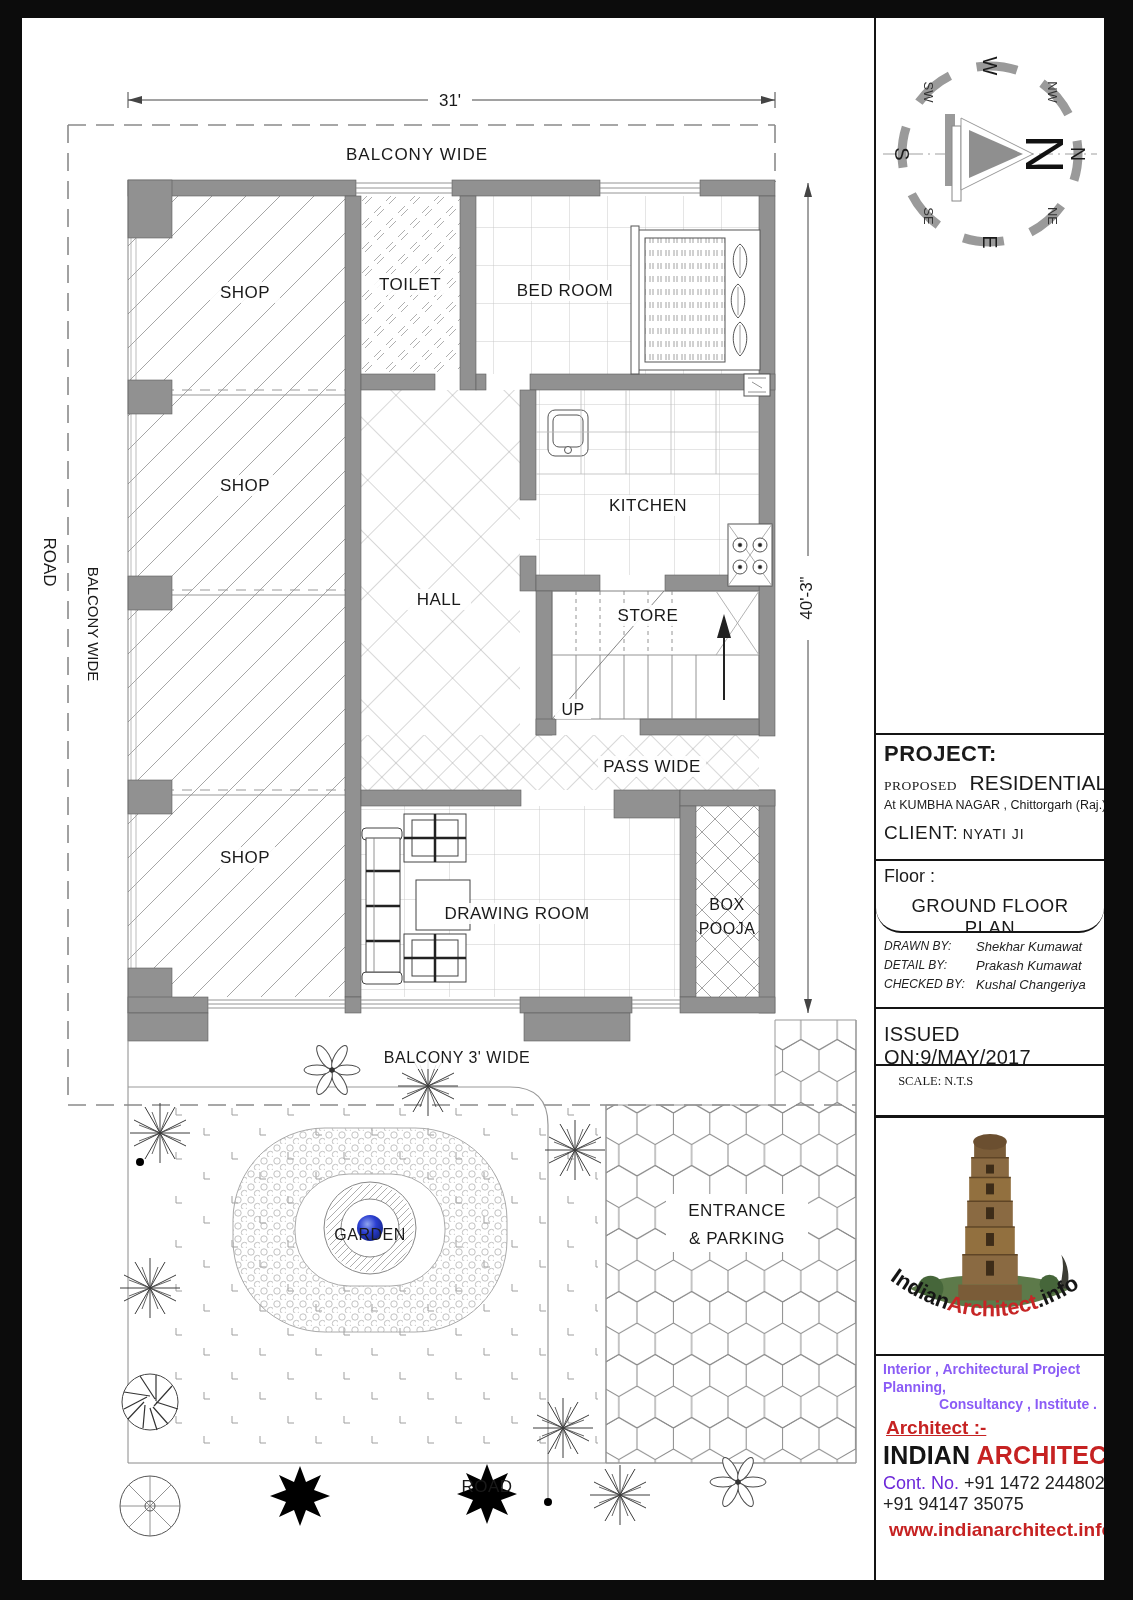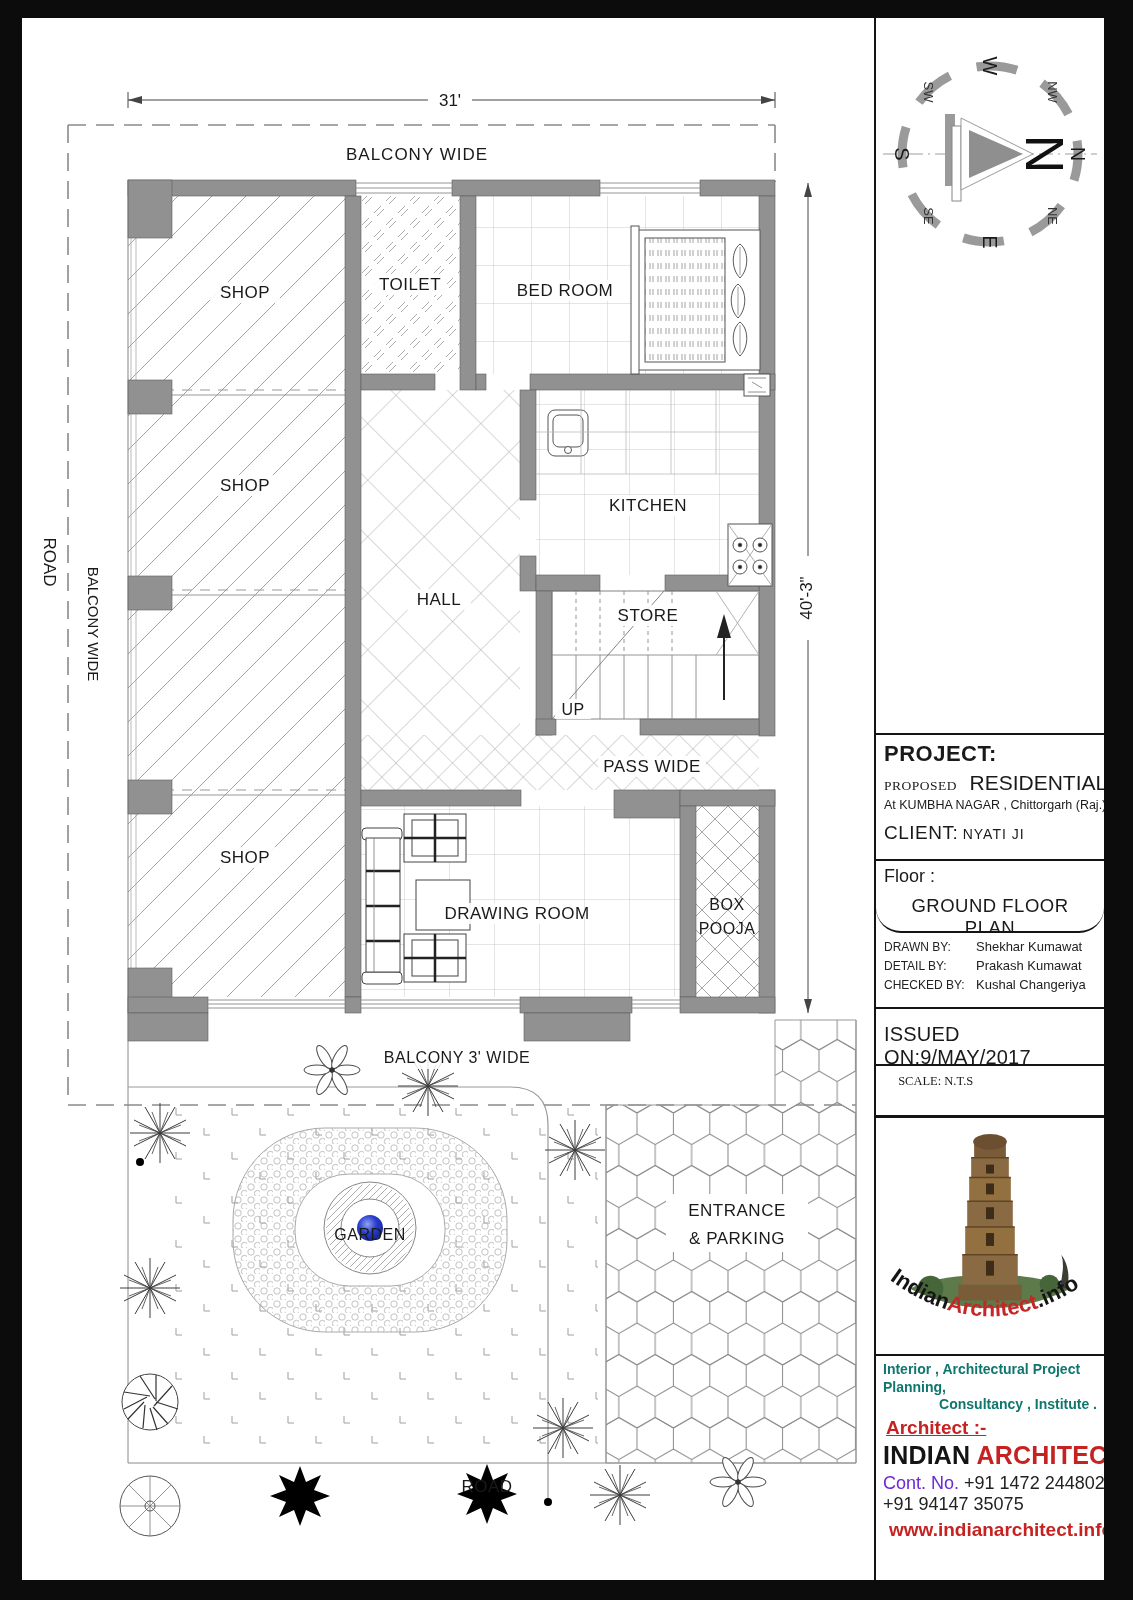--- a/index.html
+++ b/index.html
@@ -19,33 +19,33 @@
   .proposed{font-family:"Liberation Serif",serif;font-size:13.5px;letter-spacing:.5px;}
   .ptype{font-size:21px;margin-left:8px;}
   .location{font-size:12.5px;margin-top:3px;white-space:nowrap;}
   .client-row{margin-top:10px;white-space:nowrap;}
   .client-label{font-size:19px;letter-spacing:.5px;}
   .client-name{font-size:14px;letter-spacing:1px;}
   .tb-floor{height:72px;padding:5px 8px;border-radius:25px;}
   .floor-label{font-size:18px;}
   .floor-value{font-size:18.5px;text-align:center;margin-top:8px;letter-spacing:.5px;}
   .tb-credits{height:76px;padding:6px 8px;}
-  .credit-row{display:flex;margin-bottom:4px;align-items:center;}
+  .credit-row{display:flex;margin-bottom:4px;align-items:flex-start;font-style:italic;}
   .credit-label{width:92px;font-size:12px;color:#222;flex:none;}
   .credit-value{font-size:13px;color:#222;}
   .tb-issued{height:57px;padding:14px 8px;}
   .issued{font-size:20px;letter-spacing:.2px;}
   .tb-scale{height:52px;display:flex;font-family:"Liberation Serif",serif;border-bottom:3px solid #141414;}
   .scale-cell{flex:1.1;padding-top:8px;text-align:center;font-size:12.5px;}
   .sheet-cell{flex:1;padding-top:4px;text-align:center;font-size:12.5px;margin-top:44px;}
   .sheet-no{margin-top:9px;font-size:12px;}
   .tb-logo{height:238px;padding:0;}
   .tb-logo svg{display:block;}
   .tb-contact{height:182px;border-bottom:none;padding:5px 7px 0 7px;}
-  .services{font-size:14px;font-weight:bold;line-height:1.25;color:#0f766e;}
+  .services{font-size:14px;font-weight:bold;line-height:1.25;color:#8b5cf6;}
   .services .l2{text-align:right;}
   .architect-label{color:#c62222;font-size:19px;font-weight:bold;text-decoration:underline;margin-top:3px;margin-left:3px;}
   .brand{font-size:25px;font-weight:800;letter-spacing:.2px;margin-top:2px;white-space:nowrap;}
   .red{color:#c62222;} .blk{color:#141414;}
   .cont-line{font-size:18px;margin-top:3px;color:#222;white-space:nowrap;}
   .cont-line .lbl{color:#6d28d9;}
   .cont-line2{font-size:18px;color:#222;white-space:nowrap;display:flex;align-items:center;gap:4px;}
   .weblink{font-size:19px;font-weight:bold;color:#c62222;margin-top:4px;display:flex;align-items:center;gap:6px;}
 </style>
 </head>

